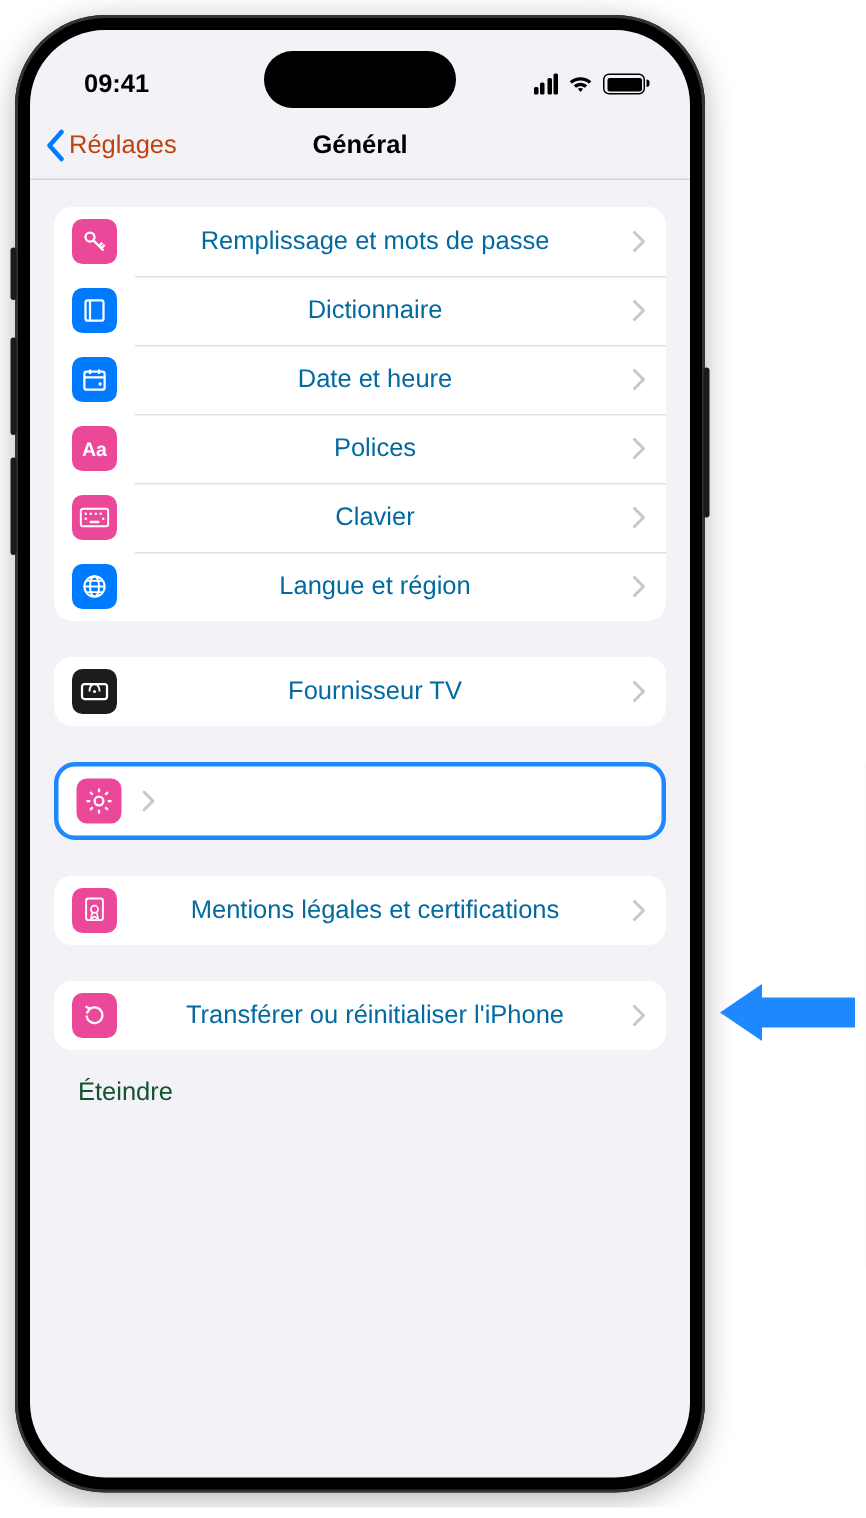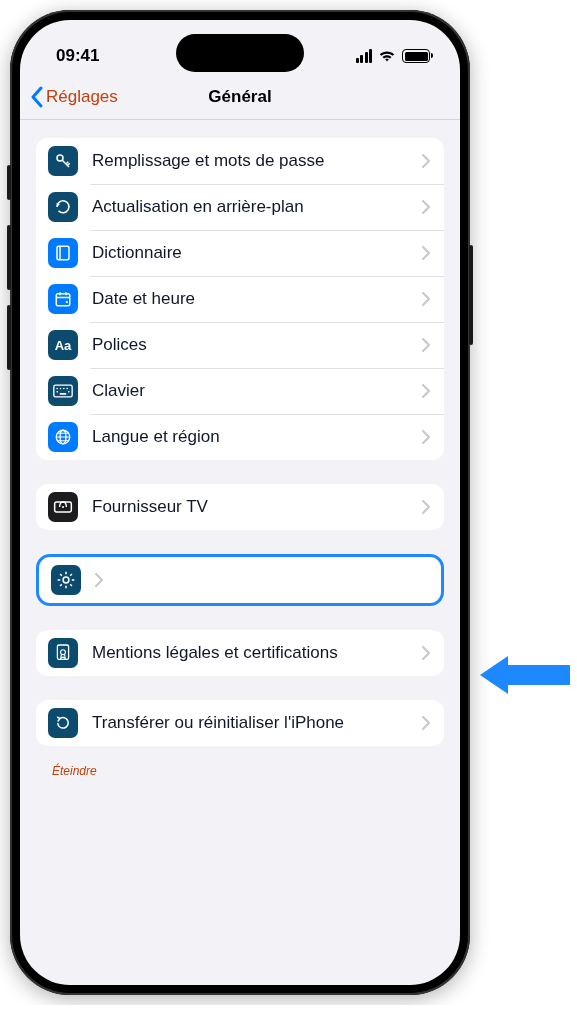--- a/index.html
+++ b/index.html
@@ -134,49 +134,49 @@
       display: flex;
       align-items: center;
       justify-content: center;
       flex-shrink: 0;
       color: #fff;
       font-size: 15px;
     }
     .label {
       flex: 1;
       font-size: 17px;
-      color: #0f172a;
+      color: #0369a1;
       line-height: 1.2;
+      text-align: center;
     }
     .row-chev {
       width: 8px;
       height: 14px;
       flex-shrink: 0;
     }
     .row-chev path { stroke: #c7c7cc; }
     .group.highlight {
       border: 3px solid #1e88ff;
       border-radius: 14px;
     }
     .shutdown {
       padding: 18px 16px;
-      font-size: 12px;
-      color: #c2410c;
+      font-size: 17px;
+      color: #14532d;
       cursor: pointer;
-      font-style: italic;
     }
     .arrow-annotation {
       position: absolute;
       left: 470px;
       top: 640px;
       width: 90px;
       height: 50px;
     }
     
-    .bg-gray { background: #0c4a6e; }
+    .bg-gray { background: #ec4899; }
     .bg-blue { background: #007aff; }
     .bg-black { background: #1c1c1e; }
   </style>
 </head>
 <body>
 
 <div class="stage">
   <div class="phone">
     <div class="side-button sb-left-1"></div>
     <div class="side-button sb-left-2"></div>
@@ -218,32 +218,20 @@
 
         <div class="group first">
           <div class="row">
             <div class="icon-box bg-gray">
               <svg width="18" height="18" viewBox="0 0 24 24" fill="none">
                   <circle cx="8" cy="8" r="4" stroke="#fff" stroke-width="2"></circle>
                   <path d="M11 11 L20 20 M16 16 L19 13 M18 18 L21 15" stroke="#fff" stroke-width="2"></path>
                 </svg>
             </div>
             <div class="label">Remplissage et mots de passe</div>
-            <svg class="row-chev" viewBox="0 0 8 14">
-                <path d="M1 1 L7 7 L1 13" stroke-width="2" fill="none" stroke-linecap="round"></path>
-              </svg>
-          </div>
-          <div class="row">
-            <div class="icon-box bg-gray">
-              <svg width="18" height="18" viewBox="0 0 24 24" fill="none">
-                  <path d="M4 12 A8 8 0 1 1 6 17" stroke="#fff" stroke-width="2.2"></path>
-                  <path d="M5 11 L3 7 L8 8 Z" fill="#fff"></path>
-                </svg>
-            </div>
-            <div class="label">Actualisation en arrière-plan</div>
             <svg class="row-chev" viewBox="0 0 8 14">
                 <path d="M1 1 L7 7 L1 13" stroke-width="2" fill="none" stroke-linecap="round"></path>
               </svg>
           </div>
           <div class="row">
             <div class="icon-box bg-blue">
               <svg width="18" height="18" viewBox="0 0 24 24" fill="none">
                   <rect x="4" y="3" width="16" height="18" rx="2" stroke="#fff" stroke-width="2"></rect>
                   <path d="M8 3 V21" stroke="#fff" stroke-width="2"></path>
                 </svg>

